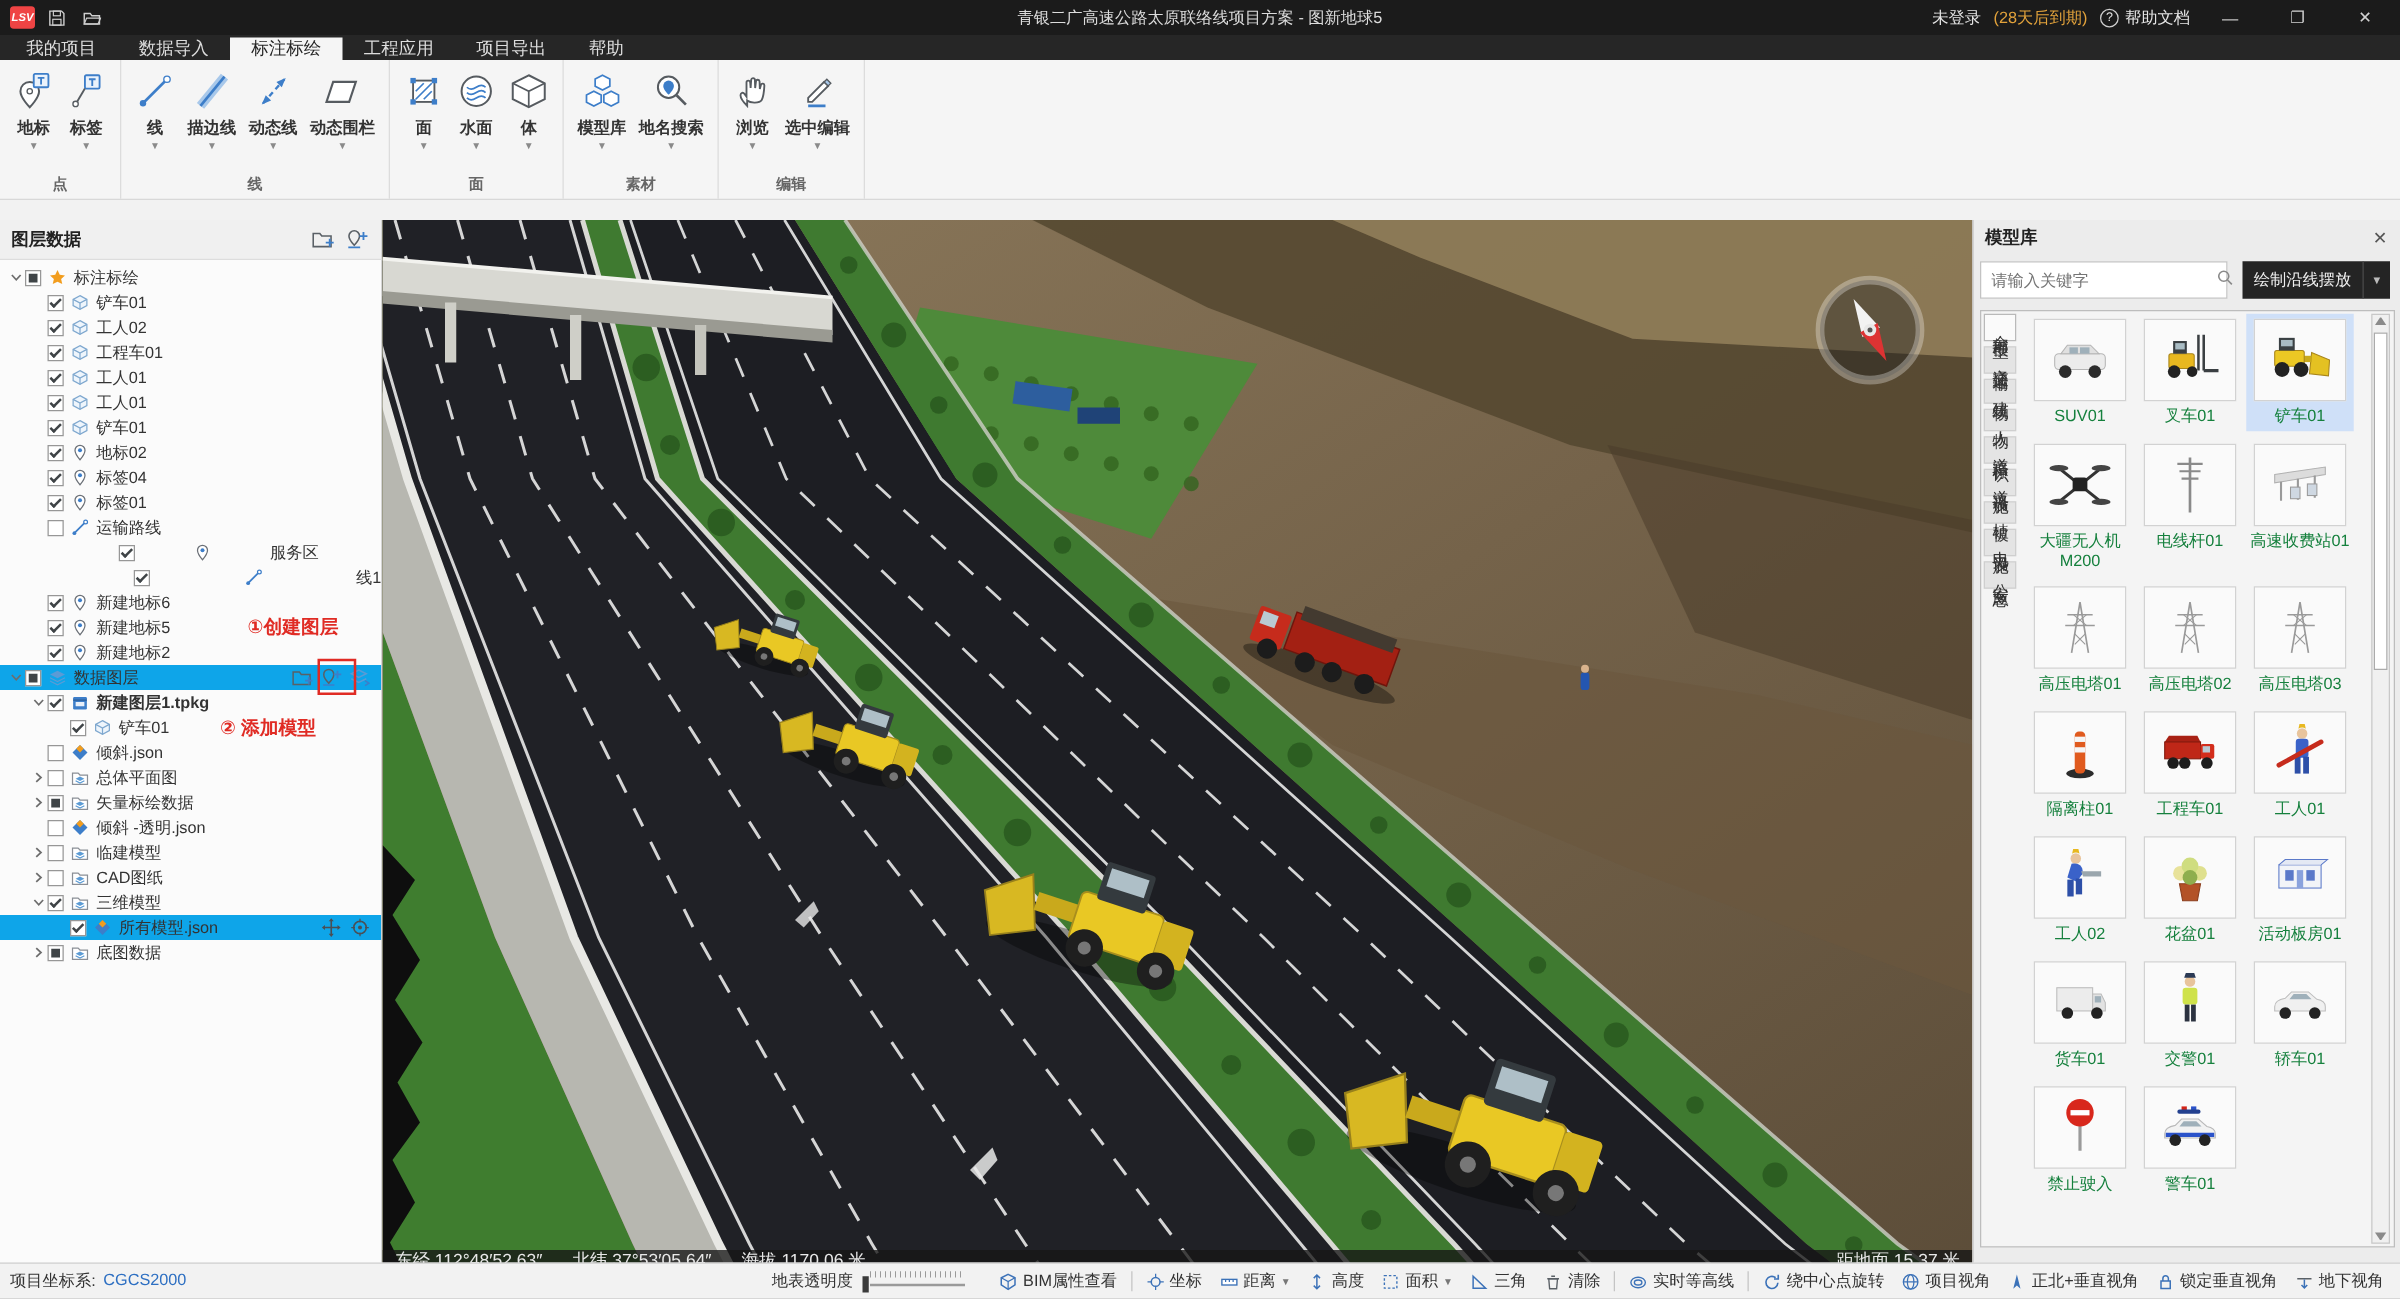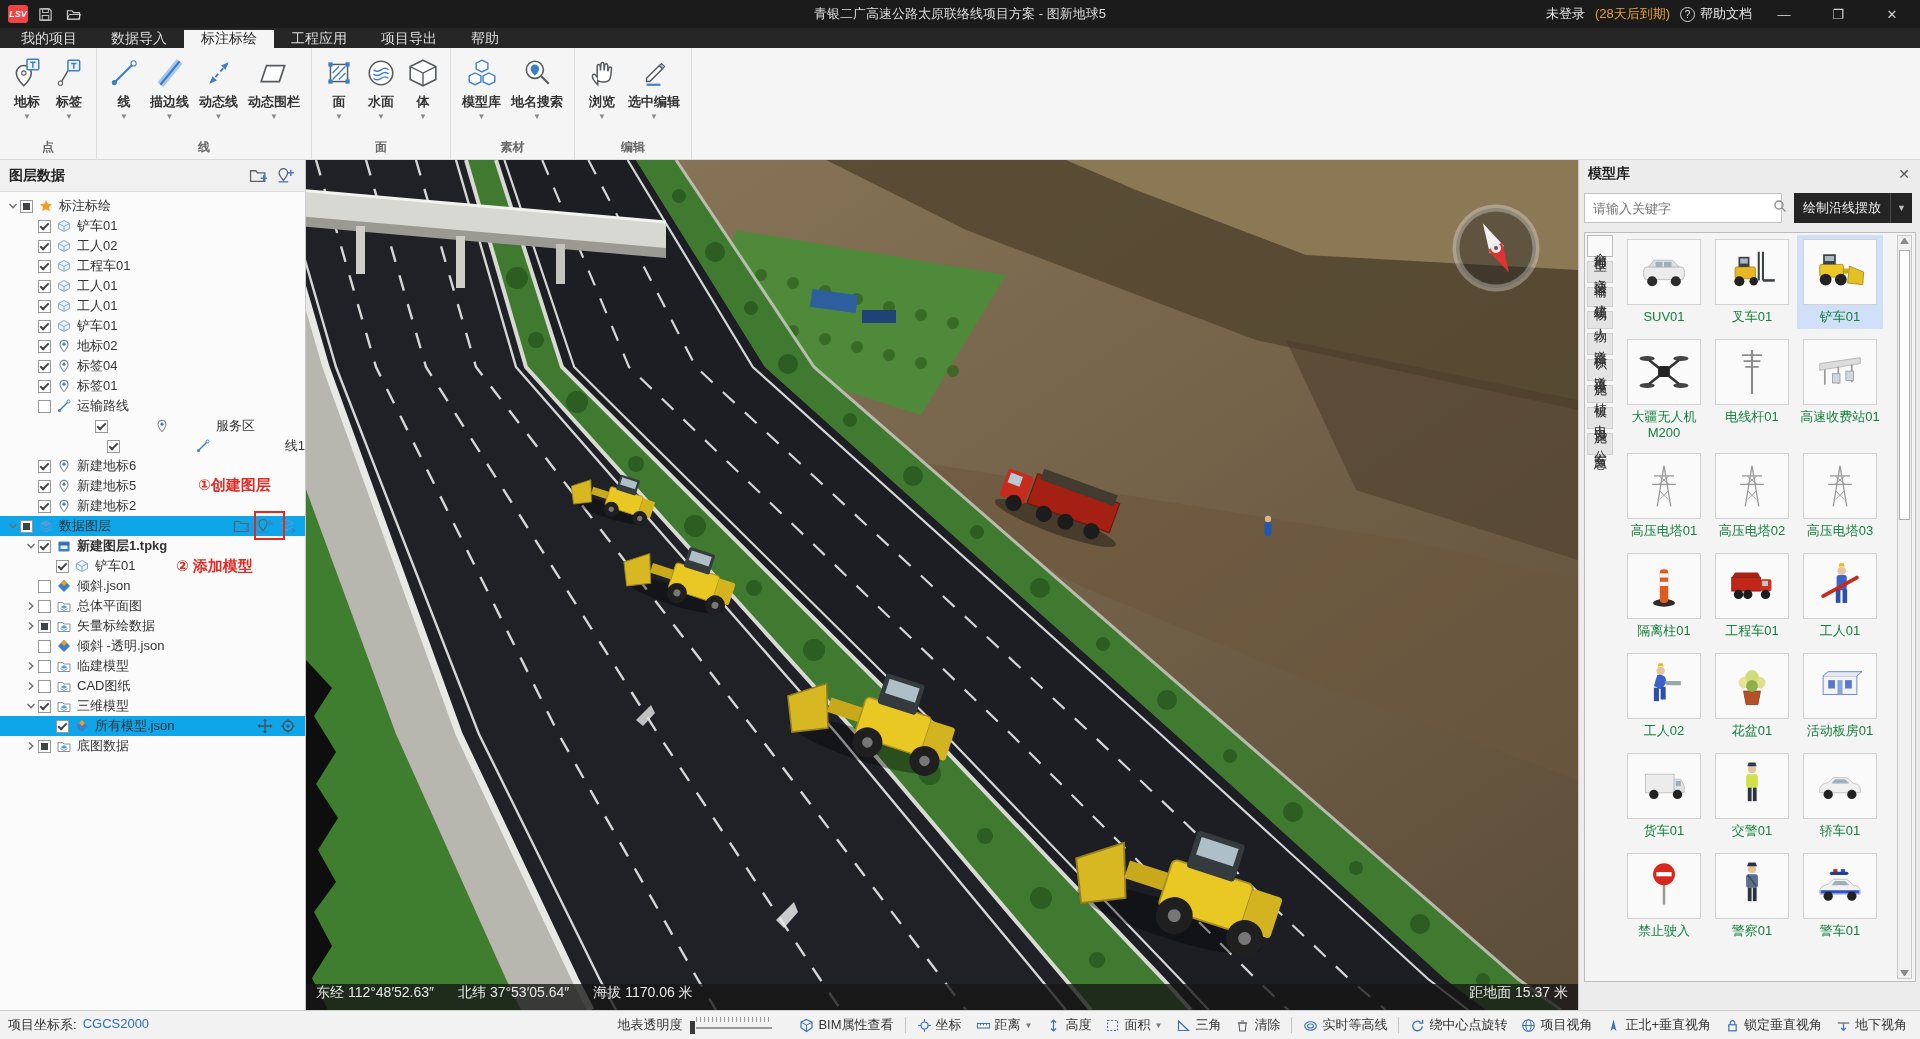--- a/index.html
+++ b/index.html
@@ -25,21 +25,21 @@
   
   .ribbon{position:absolute;left:0;top:48px;width:1920px;height:112px;background:#f5f5f5;border-bottom:1px solid #d8d8d8;display:flex;}
   .rgroup{display:flex;flex-direction:column;border-right:1px solid #dcdcdc;padding:4px 6px 0 6px;font-weight:bold;}
   .rbtns{display:flex;flex:1;}
   .rbtn{min-width:40px;padding:2px 5px 0 5px;display:flex;flex-direction:column;align-items:center;color:#333;font-size:13px;}
   .rbtn .ric{width:32px;height:32px;margin:3px 0 4px 0;}
   .rbtn .chev{color:#8a8a8a;font-size:8px;line-height:8px;margin-top:2px;}
   .rgname{height:20px;text-align:center;color:#666;font-size:12px;}
 
   
-  .main{position:absolute;left:0;top:160px;width:1540px;height:850px;border-radius:29px;}
+  .main{position:absolute;left:0;top:176px;width:1540px;height:850px;border-radius:29px;}
 
   
   .lpanel{position:absolute;left:0;top:0;width:306px;height:850px;background:#fbfbfb;border-right:1px solid #c9c9c9;overflow:hidden;}
   .lp-head{position:absolute;left:0;top:0;width:100%;height:32px;background:#f0f0f0;border-bottom:1px solid #ddd;display:flex;align-items:center;}
   .lp-title{font-weight:bold;font-size:14px;color:#222;padding-left:9px;}
   .lp-hicons{margin-left:auto;display:flex;gap:8px;padding-right:10px;}
   .sicon{width:19px;height:18px;display:inline-flex;align-items:center;justify-content:center;flex:none;}
   .tree{position:absolute;left:0;top:36px;width:100%;}
   .trow{position:relative;height:20px;display:flex;align-items:center;font-size:13px;color:#333;white-space:nowrap;}
   .trow.selected{background:#0ea5e9;align-items:center;}
@@ -1128,33 +1128,20 @@
                   <path d="M32 30v24" stroke="#9a9a9a" stroke-width="3"></path>
                   <circle cx="32" cy="18" r="13" fill="#d8271c"></circle>
                   <rect x="23" y="15.5" width="18" height="5" fill="#fff"></rect>
                 </svg>
               </span>
               <span class="cname">禁止驶入</span>
             </div>
             <div class="cell">
               <span class="thumb">
                 <svg viewBox="0 0 64 64">
-                  <circle cx="32" cy="12" r="5" fill="#e8c49c"></circle>
-                  <path d="M26 8.5h12l-2-4.5h-8z" fill="#2b3240"></path>
-                  <rect x="25" y="18" width="14" height="16" rx="3" fill="#5a6f8a"></rect>
-                  <rect x="27" y="34" width="4.5" height="16" fill="#2b3240"></rect>
-                  <rect x="33" y="34" width="4.5" height="16" fill="#2b3240"></rect>
-                  <path d="M27 19l10 13" stroke="#3d4a5c" stroke-width="2"></path>
-                </svg>
-              </span>
-              <span class="cname">警察01</span>
-            </div>
-            <div class="cell">
-              <span class="thumb">
-                <svg viewBox="0 0 64 64">
                   <rect x="24" y="12" width="5" height="4" fill="#d22418"></rect>
                   <rect x="33" y="12" width="5" height="4" fill="#2a52c9"></rect>
                   <rect x="20" y="15" width="22" height="4" rx="2" fill="#23408f"></rect>
                   <path d="M8 38c0-4 4-7 10-8l6-6h16l8 7c6 1 8 3 8 7v4H8z" fill="#f2f2f2" stroke="#b9b9b9"></path>
                   <path d="M9 39h46" stroke="#2a52c9" stroke-width="4"></path>
                   <path d="M26 26h12l5 5H22z" fill="#9fb0ba"></path>
                   <circle cx="18" cy="44" r="5.5" fill="#222"></circle>
                   <circle cx="46" cy="44" r="5.5" fill="#222"></circle>
                 </svg>
               </span>

